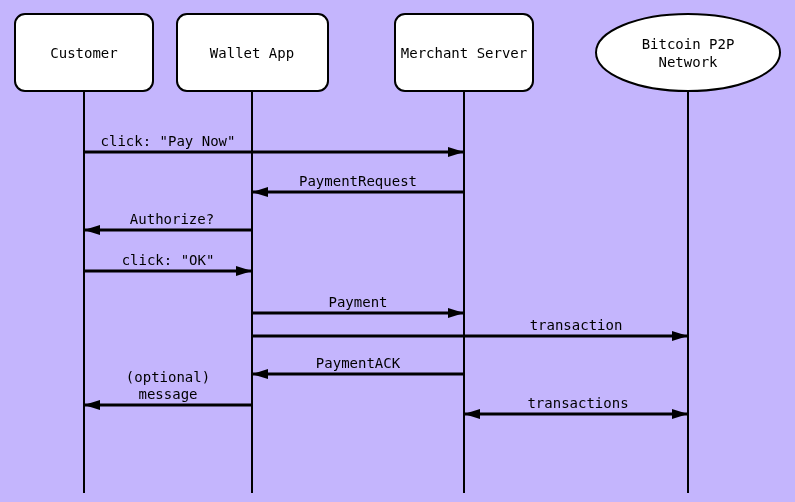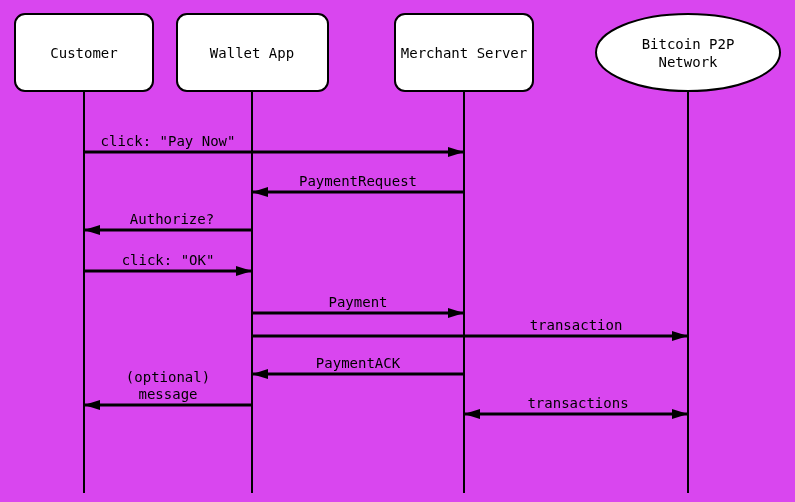--- a/index.html
+++ b/index.html
@@ -4,21 +4,21 @@
 <style>
   html, body {
     margin: 0;
     padding: 0;
     background: #ffffff;
   }
   #stage {
     position: relative;
     width: 795px;
     height: 502px;
-    background: #d946ef;
+    background: #c4b5fd;
     overflow: hidden;
   }
   svg {
     display: block;
   }
   svg text {
     font-family: "DejaVu Sans Mono", "Liberation Mono", monospace;
     font-size: 14px;
     fill: #000000;
   }

